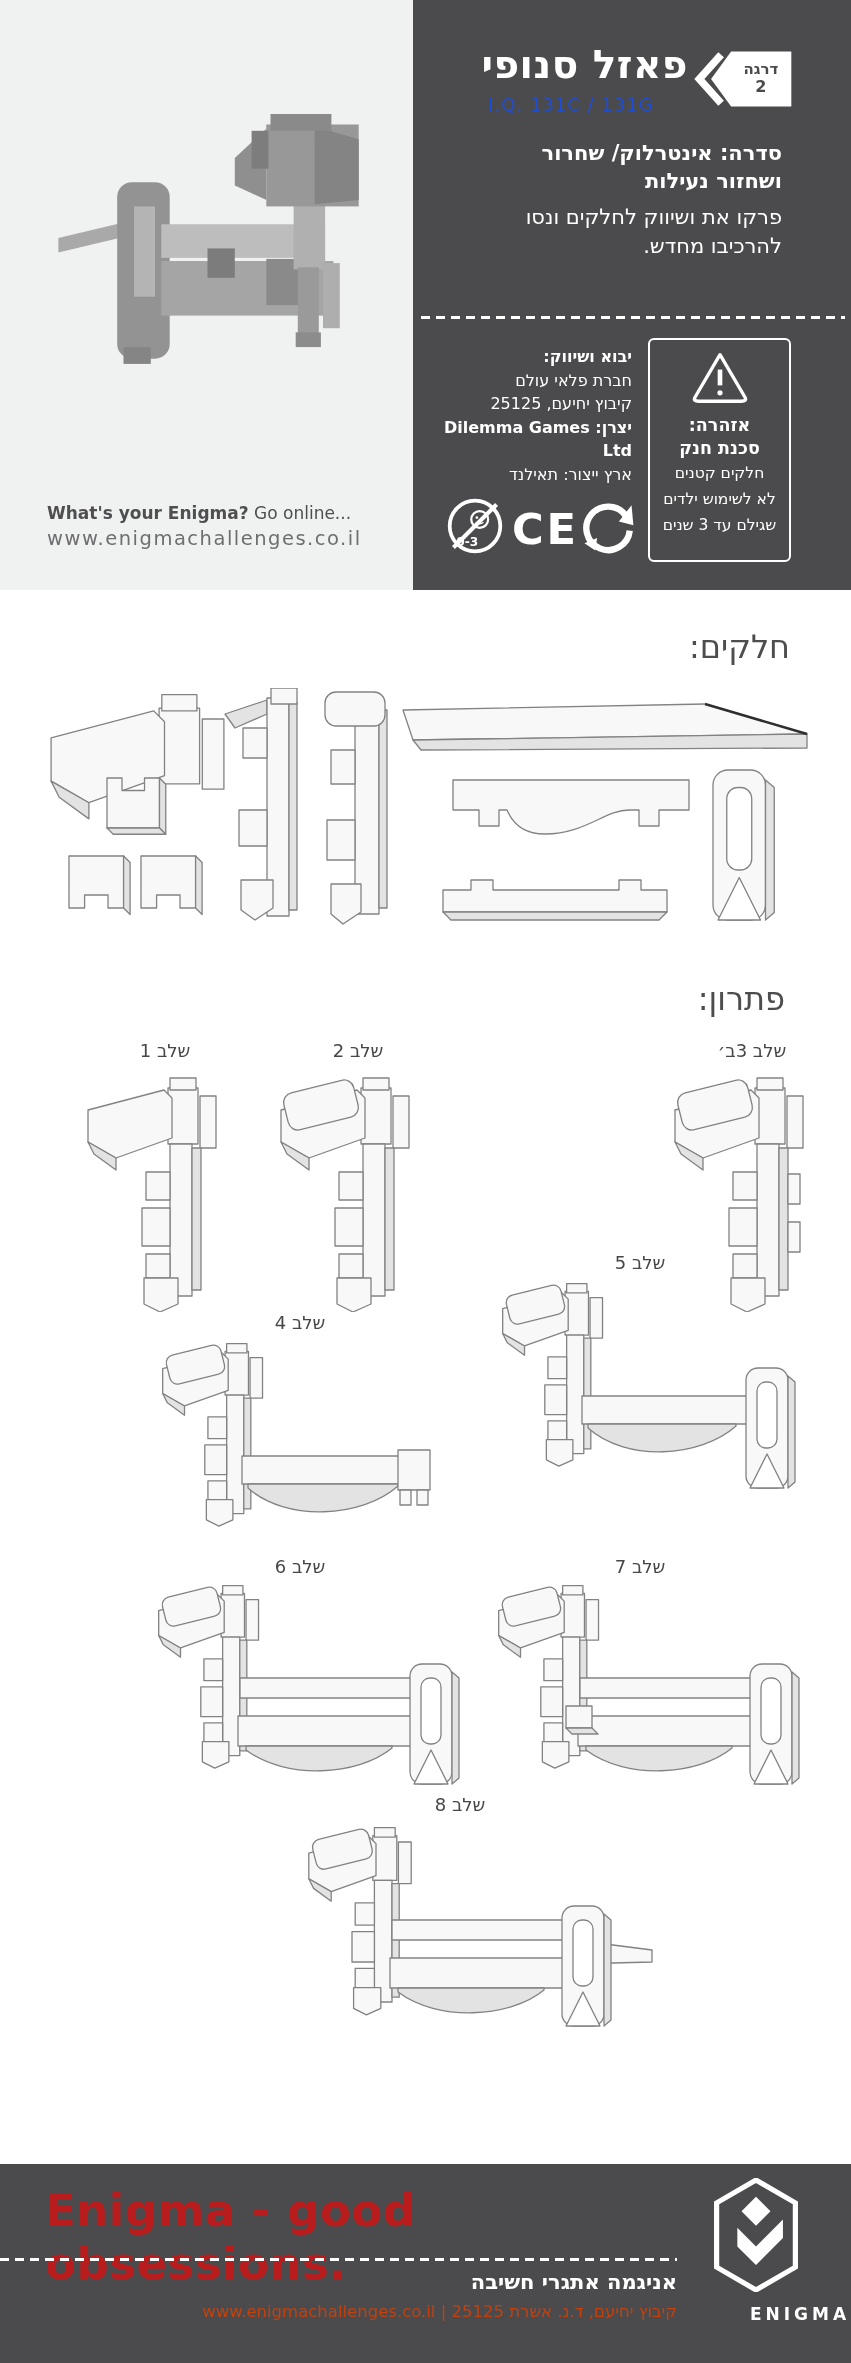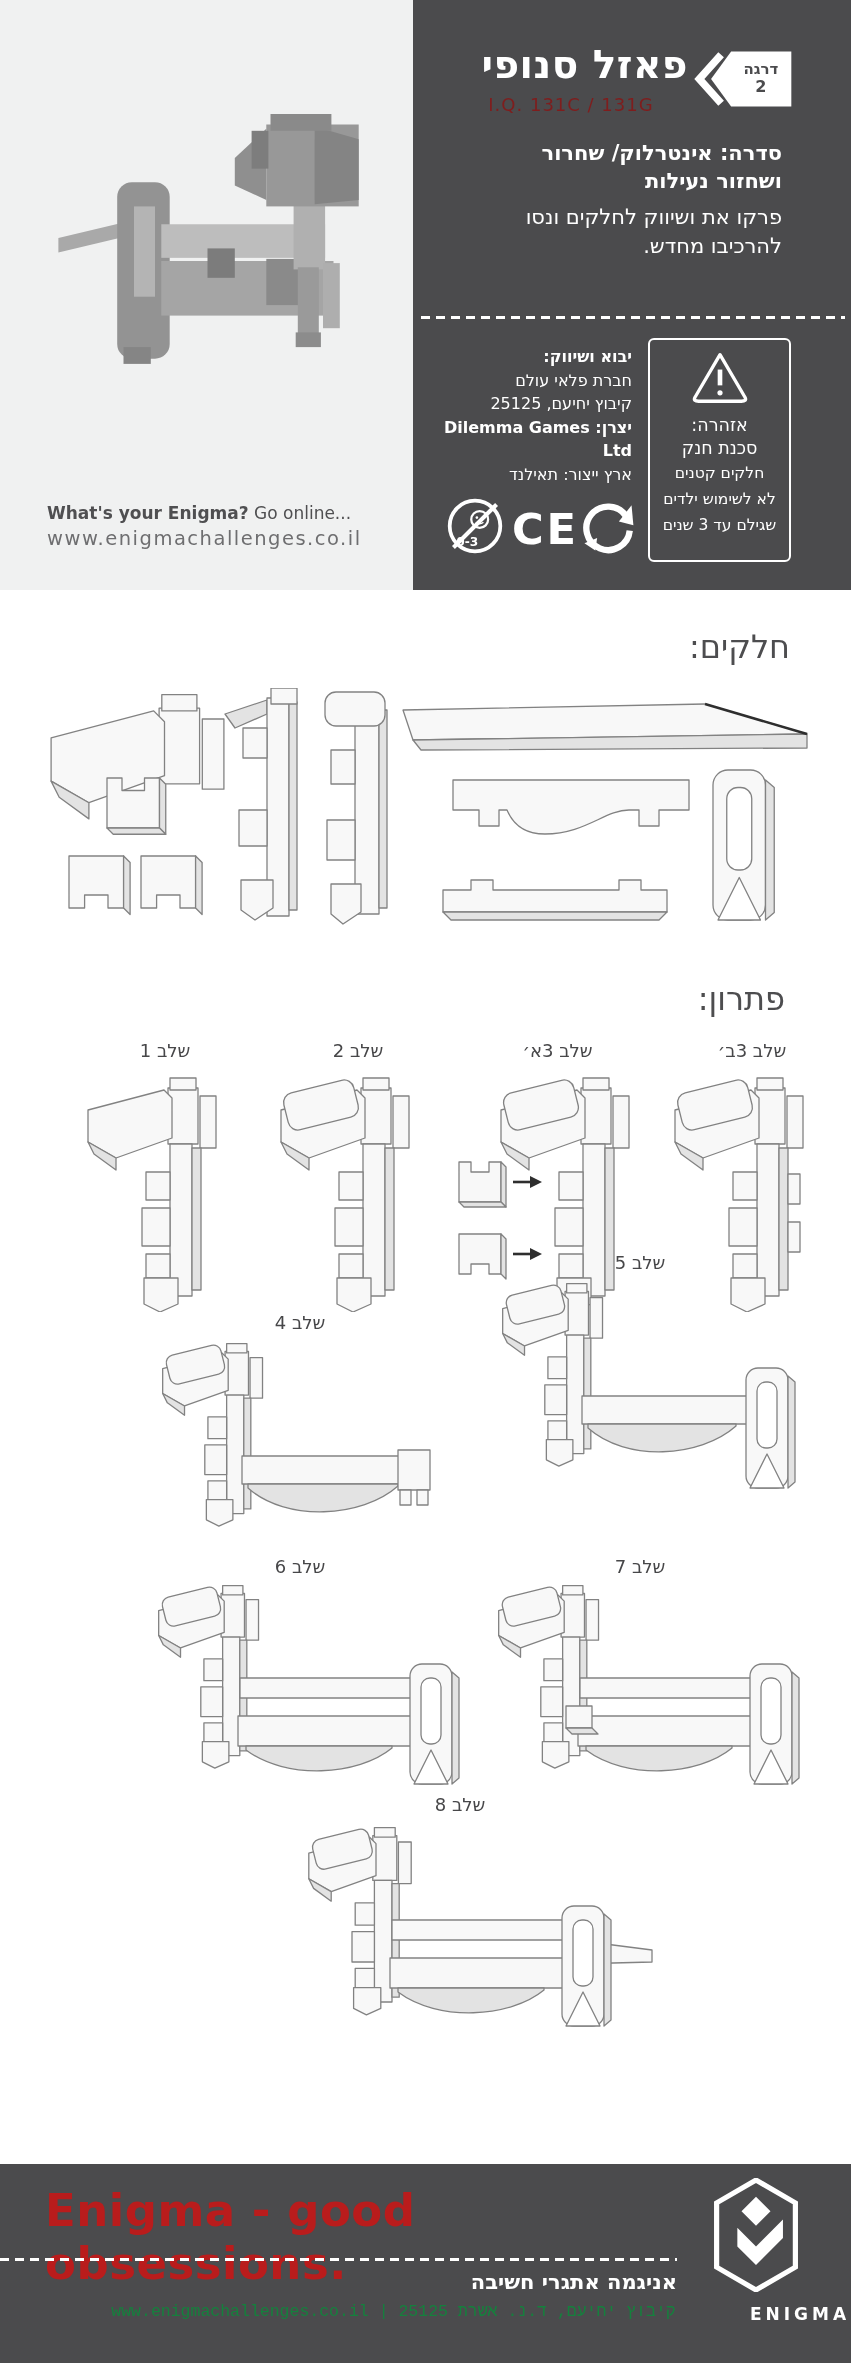--- a/index.html
+++ b/index.html
@@ -6,49 +6,49 @@
   .page{position:relative;width:851px;height:2363px;background:#ffffff;overflow:hidden;
         font-family:"DejaVu Sans","Liberation Sans",sans-serif;}
   .abs{position:absolute;}
   .panel-light{background:#f0f1f1;}
   .panel-dark{background:#4b4b4d;}
   .rtl{direction:rtl;unicode-bidi:plaintext;}
   .ltr{direction:ltr;}
 
   
   .title{font-size:39px;font-weight:bold;color:#fff;text-align:right;letter-spacing:0.5px;}
-  .subtitle{font-size:18px;color:#7f1d1d;text-align:center;letter-spacing:1px;}
+  .subtitle{font-size:18px;color:#1d4ed8;text-align:center;letter-spacing:1px;}
   .series{font-size:21px;font-weight:bold;color:#fff;text-align:right;line-height:28px;}
   .instr{font-size:21px;color:#fff;text-align:right;line-height:29px;}
   .import{font-size:16px;color:#fff;text-align:right;line-height:23.5px;}
   .import .b0{font-weight:bold;}
   .dash-w{background:repeating-linear-gradient(90deg,#ffffff 0 9px,transparent 9px 15px);}
 
   .badge-text{position:absolute;left:37%;top:0;width:63%;height:100%;display:flex;flex-direction:column;
               align-items:center;justify-content:center;color:#4b4b4d;font-weight:bold;line-height:1.15;}
   .badge-text .l1{font-size:15px;}
   .badge-text .l2{font-size:16px;}
 
   .warnbox{border:2.5px solid #ffffff;border-radius:6px;box-sizing:border-box;text-align:center;}
-  .warn-title{font-size:17.5px;font-weight:normal;color:#fff;line-height:23px;margin-top:6px;}
+  .warn-title{font-size:17.5px;font-weight:bold;color:#fff;line-height:23px;margin-top:6px;}
   .warn-body{font-size:15.5px;color:#fff;line-height:26px;}
 
   .caption1{font-size:17px;color:#4f4f51;}
   .caption1 .cb{font-weight:bold;}
   .caption2{font-size:19.5px;color:#6e6e70;letter-spacing:1.5px;}
 
   
   .h2{font-size:32px;color:#4d4d4f;text-align:right;}
   .step-label{font-size:18px;color:#474749;text-align:center;height:26px;}
   .tile{position:absolute;}
 
   
   .slogan{font-size:45px;font-weight:bold;color:#b91c1c;letter-spacing:0.5px;}
   .tagline{font-size:21px;font-weight:bold;color:#fff;text-align:right;}
-  .contact{font-size:16.5px;color:#15803d;text-align:center;font-family:Liberation Mono, monospace;}
+  .contact{font-size:16.5px;color:#c2410c;text-align:right;}
   .brand{font-size:17px;font-weight:bold;color:#fff;text-align:center;letter-spacing:4px;margin-left:44px;}
 
   
   svg .f{fill:#f8f8f8;stroke:#828282;stroke-width:1.3;stroke-linejoin:round;vector-effect:non-scaling-stroke;}
   svg .s{fill:#e3e3e3;stroke:#828282;stroke-width:1.3;stroke-linejoin:round;vector-effect:non-scaling-stroke;}
   svg .w{fill:#ffffff;stroke:#828282;stroke-width:1.3;stroke-linejoin:round;vector-effect:non-scaling-stroke;}
   svg .arrow{fill:#2e2e2e;stroke:none;}
   svg .aline{stroke:#2e2e2e;stroke-width:2.6;}
   svg .ph{stroke:none;}
 </style>
@@ -244,32 +244,20 @@
     </svg>
   </div>
   <div class="tile" style="left:263px;top:1040px;width:190px">
     <div class="step-label rtl">שלב 2</div>
     <svg width="190" height="246" viewBox="0 0 190 246">
       <use href="#muzzle" transform="translate(12,10)"></use>
       <rect class="f" x="22" y="20" width="72" height="38" rx="10" transform="rotate(-14 58 39)"></rect>
       <use href="#neckcol" transform="translate(100,78)"></use>
     </svg>
   </div>
-  <div class="tile" style="left:455px;top:1040px;width:205px">
-    <div class="step-label rtl">שלב 3א׳</div>
-    <svg width="205" height="246" viewBox="0 0 205 246">
-      <use href="#muzzle" transform="translate(40,10)"></use>
-      <rect class="f" x="50" y="20" width="72" height="38" rx="10" transform="rotate(-14 86 39)"></rect>
-      <use href="#neckcol" transform="translate(128,78)"></use>
-      <use href="#clampU" transform="translate(4,96)"></use>
-      <use href="#arrowR" transform="translate(58,110)"></use>
-      <use href="#clampD" transform="translate(4,168)"></use>
-      <use href="#arrowR" transform="translate(58,182)"></use>
-    </svg>
-  </div>
   <div class="tile" style="left:657px;top:1040px;width:190px">
     <div class="step-label rtl">שלב 3ב׳</div>
     <svg width="190" height="246" viewBox="0 0 190 246">
       <use href="#muzzle" transform="translate(12,10)"></use>
       <rect class="f" x="22" y="20" width="72" height="38" rx="10" transform="rotate(-14 58 39)"></rect>
       <use href="#neckcol" transform="translate(100,78)"></use>
       <rect class="f" x="131" y="108" width="12" height="30"></rect>
       <rect class="f" x="131" y="156" width="12" height="30"></rect>
     </svg>
   </div>

